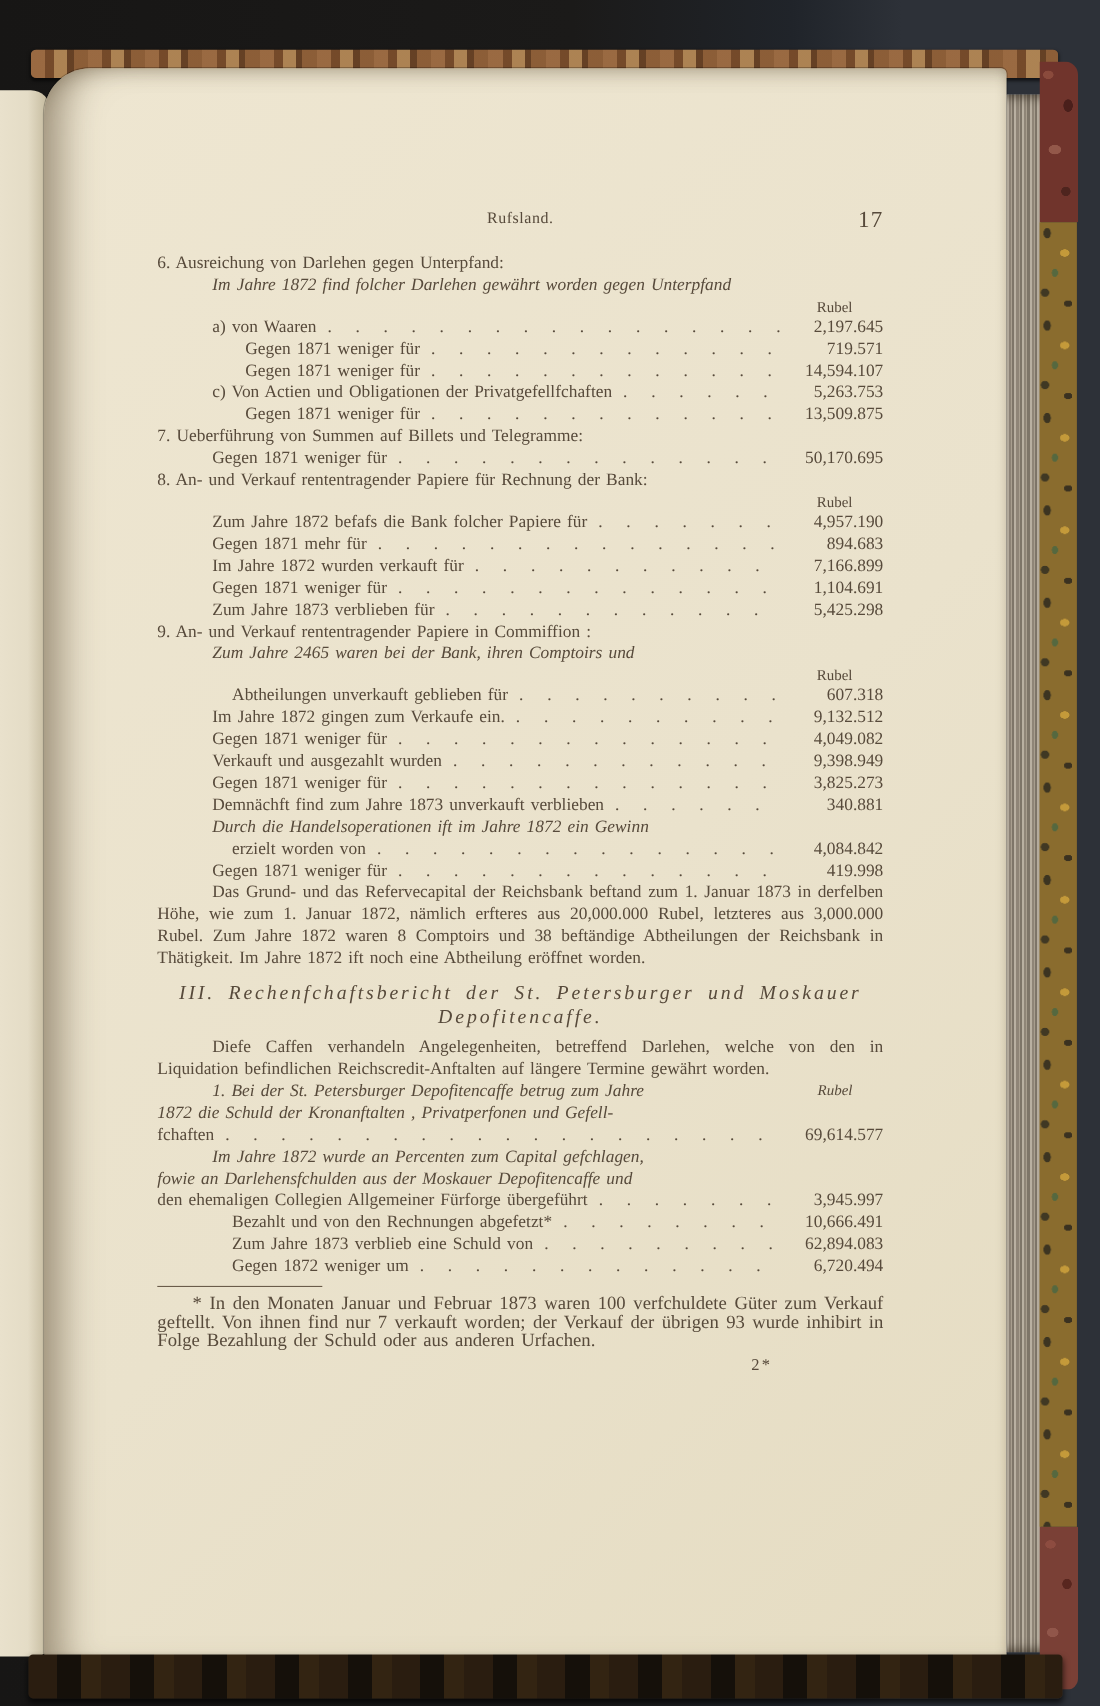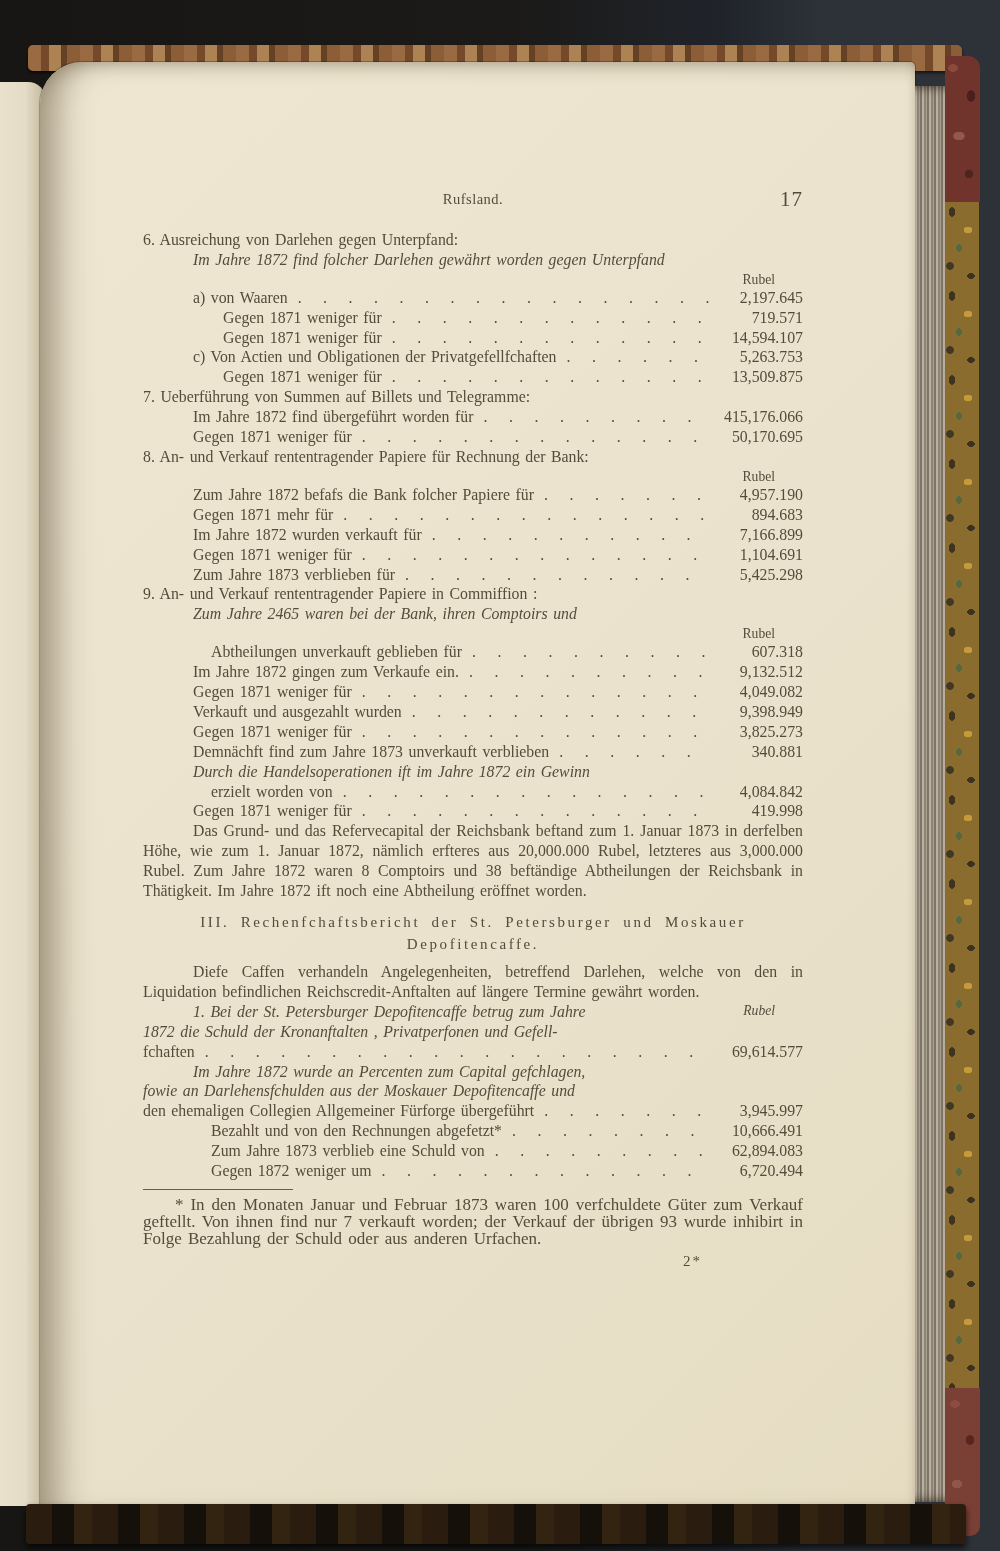--- a/index.html
+++ b/index.html
@@ -74,22 +74,22 @@
   .ind1{padding-left:50px;}
   .ind1b{padding-left:80px;}
   .ind2{padding-left:68px;}
   .rubel-line{text-align:right;padding-right:28px;font-size:13.6px;line-height:15px;margin:2px 0 1px;}
   .row{display:flex;align-items:flex-end;}
   .lbl{white-space:nowrap;}
   .dots{flex:1;overflow:hidden;white-space:nowrap;padding:0 6px 0 10px;}
   .dots::after{content:". . . . . . . . . . . . . . . . . . . . . . . . . . . . . . . .";letter-spacing:8px;}
   .val{white-space:nowrap;min-width:92px;text-align:right;}
   .para{text-align:justify;text-indent:50px;}
-  .chapter{ text-align:center;font-size:15px;letter-spacing:2.6px;word-spacing:5px;
-    line-height:21.5px;margin:11px 0 7px;}
+  .chapter{ text-align:center;font-size:18px;letter-spacing:2.6px;word-spacing:5px;
+    line-height:21.5px;margin:11px 0 7px;font-style:italic;}
   .has-rubel{position:relative;}
   .rubel-abs{position:absolute;right:28px;top:-1px;font-size:13.6px;}
   .footnote-rule{width:150px;height:1px;background:#6a5c4a;margin:8px 0 6px;}
   .footnote{font-size:17px;line-height:17px;text-align:justify;text-indent:32px;word-spacing:2px;}
   .signature{margin-top:5px;padding-left:540px;font-size:15px;letter-spacing:2px;}
 </style>
 </head>
 <body>
 
 <div class="scene">
@@ -133,25 +133,20 @@
         <span class="val">5,263.753</span>
       </div>
     <div class="row ind1b">
         <span class="lbl">Gegen 1871 weniger für</span>
         <span class="dots"></span>
         <span class="val">13,509.875</span>
       </div>
 
     <div class="sechead">7. Ueberführung von Summen auf Billets und Telegramme:</div>
     <div class="row ind1">
-        <span class="lbl">Im Jahre 1872 find übergeführt worden für</span>
-        <span class="dots"></span>
-        <span class="val">415,176.066</span>
-      </div>
-    <div class="row ind1">
         <span class="lbl">Gegen 1871 weniger für</span>
         <span class="dots"></span>
         <span class="val">50,170.695</span>
       </div>
 
     <div class="sechead">8. An- und Verkauf rententragender Papiere für Rechnung der Bank:</div>
     <div class="rubel-line">Rubel</div>
     <div class="row ind1">
         <span class="lbl">Zum Jahre 1872 befafs die Bank folcher Papiere für</span>
         <span class="dots"></span>

